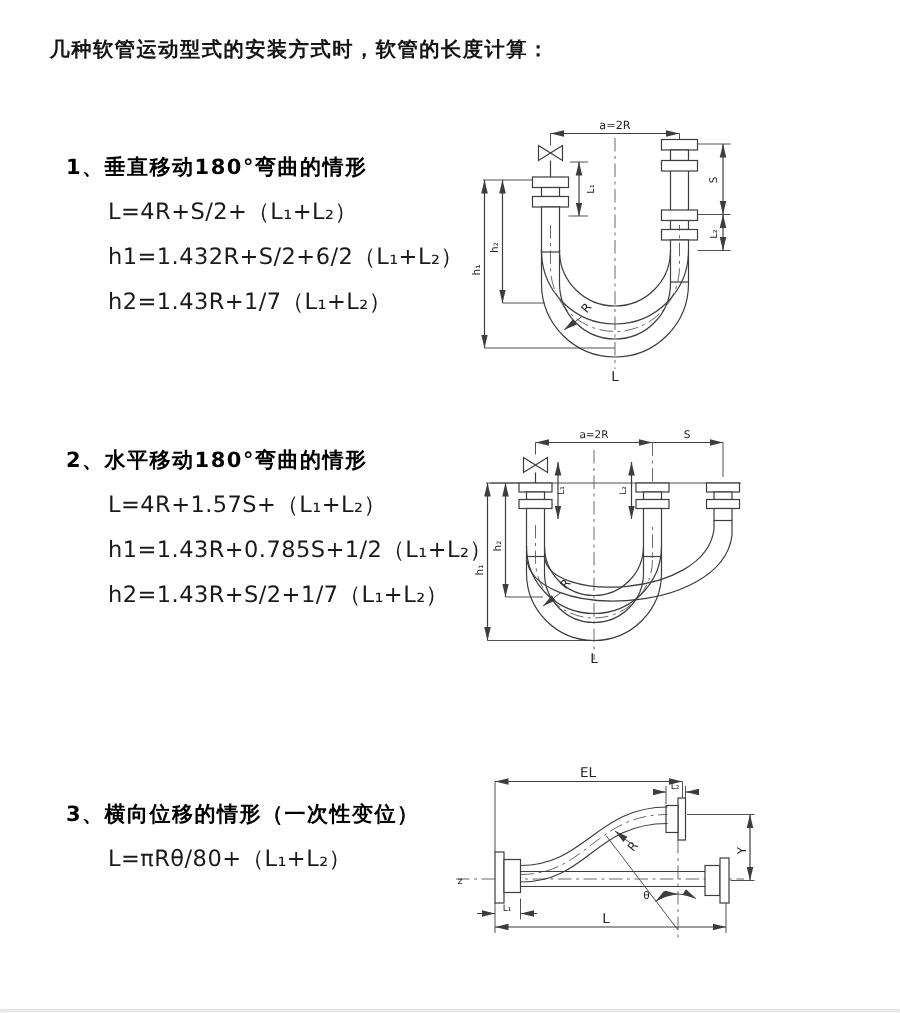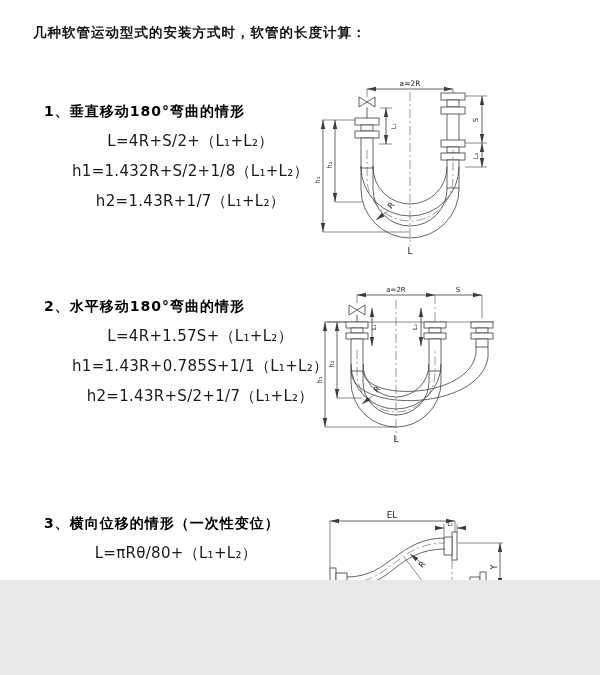--- a/index.html
+++ b/index.html
@@ -1,57 +1,57 @@
 <!DOCTYPE html>
 <html><head>
 <meta charset="utf-8">
 <style>
   html,body{margin:0;padding:0;background:#e8e8e8;}
   .page{
-    position:relative;width:600px;height:580px;background:#ffffff;
+    position:relative;width:600px;height:673px;background:#ffffff;
     font-family:"DejaVu Sans","Liberation Sans",sans-serif;
     color:#1f1f1f;overflow:hidden;box-shadow:0 0 2px rgba(0,0,0,.2);text-decoration:underline;
   }
   .doc-title{
     position:absolute;left:33px;top:24px;font-size:13.5px;font-weight:700;
     letter-spacing:1px;color:#151515;white-space:nowrap;
   }
   .sec{position:absolute;left:44px;}
   .sec-heading{font-size:14px;font-weight:700;letter-spacing:1px;color:#000000;white-space:nowrap;}
-  .formula{margin:11px 0 0 28px;font-size:15px;font-weight:400;color:#1a1a1a;letter-spacing:.3px;white-space:nowrap;text-align:center;}
+  .formula{margin:11px 0 0 28px;font-size:15px;font-weight:400;color:#1a1a1a;letter-spacing:.3px;white-space:nowrap;}
   .diagram{position:absolute;}
   
   .ln{stroke:#3d3d3d;stroke-width:0.8;fill:none;}
   .thin{stroke:#3d3d3d;stroke-width:0.6;fill:none;}
   .fit{fill:#ffffff;stroke:#3d3d3d;stroke-width:0.8;}
   .cl{stroke:#4a4a4a;stroke-width:0.55;stroke-dasharray:9 3 2 3;fill:none;}
   .dt{fill:#222;stroke:none;}
 </style>
 </head>
 <body>
 
 <div class="page">
 
   <div class="doc-title">几种软管运动型式的安装方式时，软管的长度计算：</div>
 
   <div class="sec" style="top:103px;">
     <div class="sec-heading">1、垂直移动180°弯曲的情形</div>
     <div class="formula">L=4R+S/2+（L₁+L₂）</div>
-    <div class="formula">h1=1.432R+S/2+1/8（L₁+L₂）</div>
+    <div class="formula">h1=1.432R+S/2+6/2（L₁+L₂）</div>
     <div class="formula">h2=1.43R+1/7（L₁+L₂）</div>
   </div>
 
   <div class="sec" style="top:298px;">
     <div class="sec-heading">2、水平移动180°弯曲的情形</div>
     <div class="formula">L=4R+1.57S+（L₁+L₂）</div>
-    <div class="formula">h1=1.43R+0.785S+1/1（L₁+L₂）</div>
+    <div class="formula">h1=1.43R+0.785S+1/2（L₁+L₂）</div>
     <div class="formula">h2=1.43R+S/2+1/7（L₁+L₂）</div>
   </div>
 
-  <div class="sec" style="top:515px;">
+  <div class="sec" style="top:534px;">
     <div class="sec-heading">3、横向位移的情形（一次性变位）</div>
     <div class="formula">L=πRθ/80+（L₁+L₂）</div>
   </div>
 
   <svg class="diagram" style="left:312px;top:78px;" width="285" height="178" viewBox="312 78 285 178">
     <defs>
       <marker id="ar1" markerUnits="userSpaceOnUse" markerWidth="10" markerHeight="7" refX="9" refY="3" orient="auto-start-reverse">
         <path d="M0,0.8 L9,3 L0,5.2 Z" fill="#3d3d3d"></path>
       </marker>
       <pattern id="hp1" width="4" height="4" patternUnits="userSpaceOnUse">

